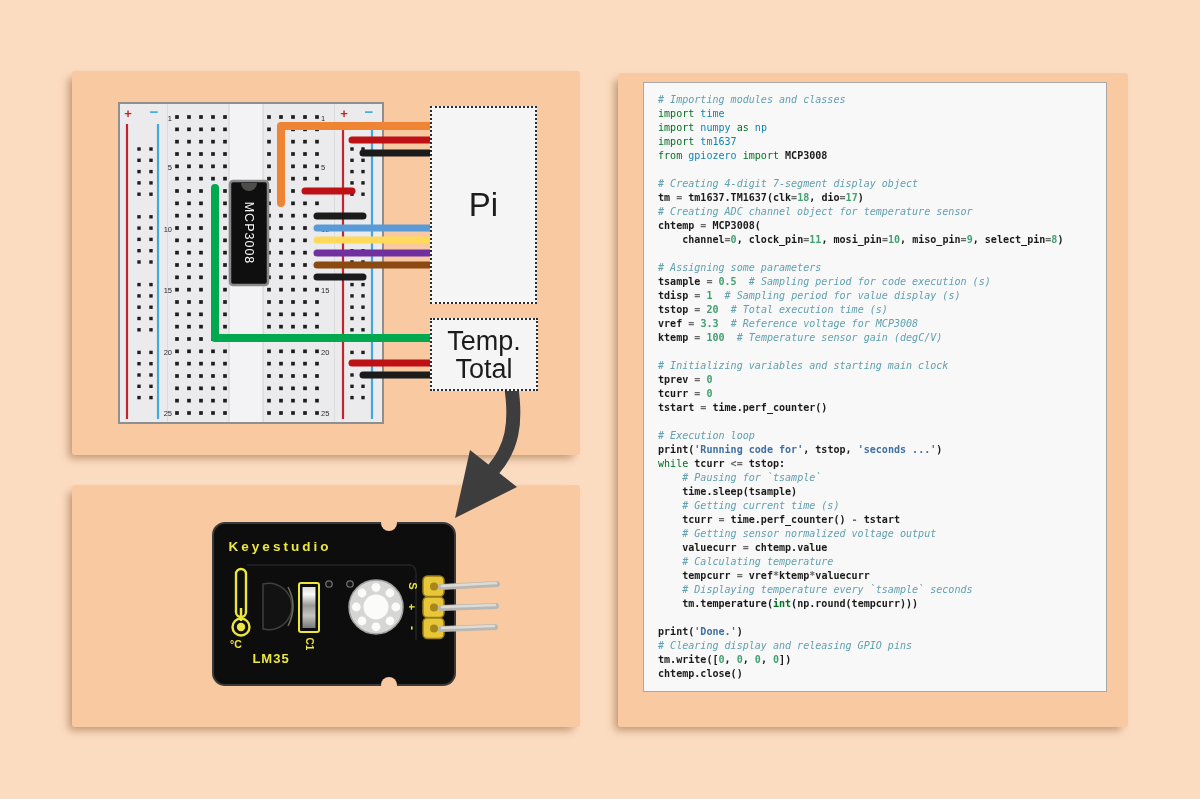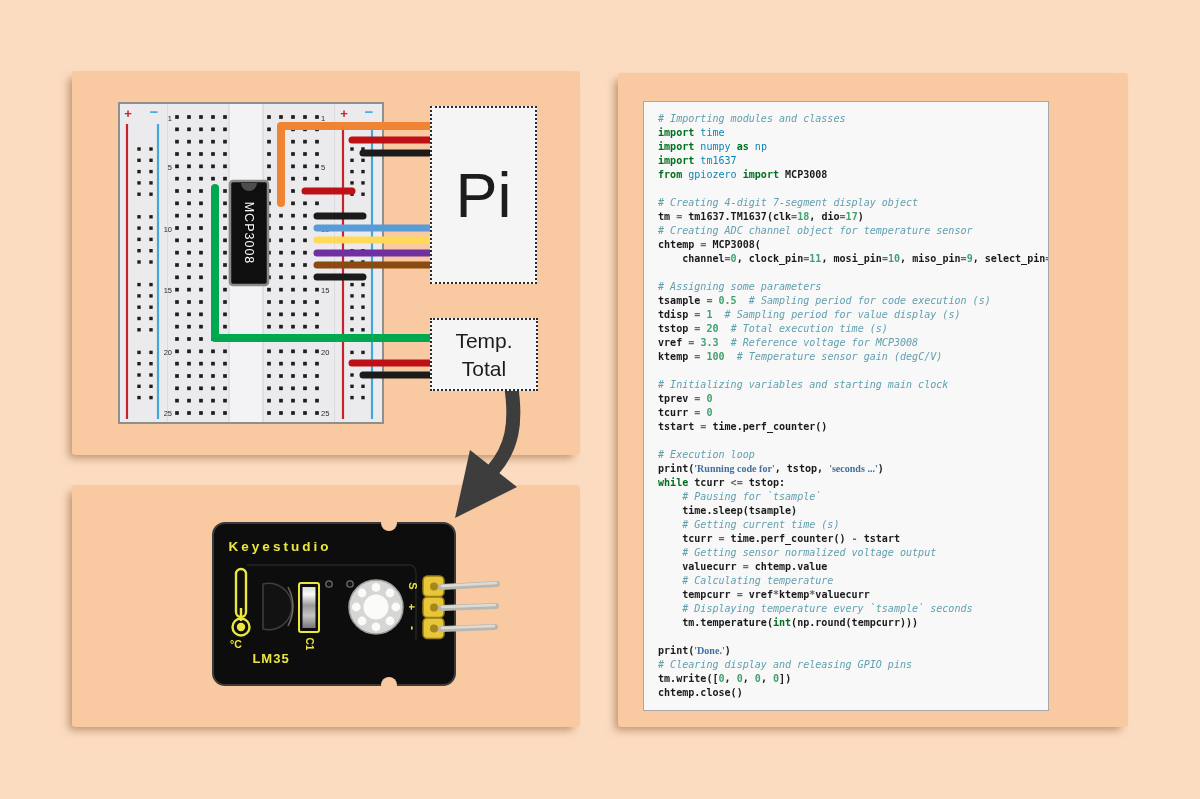--- a/index.html
+++ b/index.html
@@ -3,38 +3,38 @@
 <meta charset="utf-8">
 <style>
   html,body{margin:0;padding:0;background:#fcdcc1;}
   .page{position:relative;width:1200px;height:799px;background:#fcdcc1;overflow:hidden;
         font-family:"Liberation Sans",sans-serif;}
   .panel{position:absolute;background:#f9c9a2;border-radius:3px;
          box-shadow:-5px 5px 9px -2px rgba(137,86,43,.55);}
   .panel.tl{left:72px;top:71px;width:508px;height:384px;}
   .panel.bl{left:72px;top:485px;width:508px;height:242px;}
   .panel.rt{left:618px;top:73px;width:510px;height:654px;}
-  .codebox{position:absolute;left:25px;top:28px;width:406px;height:610px;
+  .codebox{position:absolute;left:25px;top:9px;width:464px;height:610px;
            background:#f8f8f8;border:1.5px solid #a8a8a8;box-sizing:border-box;overflow:hidden;}
   .codebox pre{margin:0;padding:10px 0 0 14px;
     font-family:"DejaVu Sans Mono",monospace;font-size:10.05px;line-height:14px;font-weight:600;color:#1a1a1a;}
   .cl{height:14px;white-space:pre;}
   .t-n{color:#1a1a1a;}
   .t-c{color:#60a0b0;font-style:italic;font-weight:500;}
-  .t-k{color:#007020;font-weight:700;}
+  .t-k{color:#007020;font-weight:400;}
   .t-nn{color:#0e84b5;font-weight:400;}
-  .t-s{color:#4070a0;font-family:Liberation Serif, serif;}
+  .t-s{color:#4070a0;}
   .t-m{color:#40a070;}
   .t-o{color:#666666;}
   .t-b{color:#007020;margin-top:48px;}
   .diagram-svg{position:absolute;left:0;top:0;pointer-events:none;}
   .iobox{position:absolute;background:#f5f5f5;border:2.5px dotted #2b2b2b;box-sizing:border-box;
          display:flex;flex-direction:column;align-items:center;justify-content:center;color:#1c1c1c;}
-  .pi-box{left:430px;top:106px;width:107px;height:178px;font-size:63px;}
-  .temp-box{left:430px;top:318px;width:108px;height:73px;font-size:21px;line-height:28px;}
+  .pi-box{left:430px;top:106px;width:107px;height:198px;font-size:33px;}
+  .temp-box{left:430px;top:318px;width:108px;height:73px;font-size:27px;line-height:28px;}
 </style>
 </head>
 <body>
 
 <div class="page">
 
   <div class="panel tl"></div>
   <div class="panel bl"></div>
   <div class="panel rt">
     <div class="codebox">

